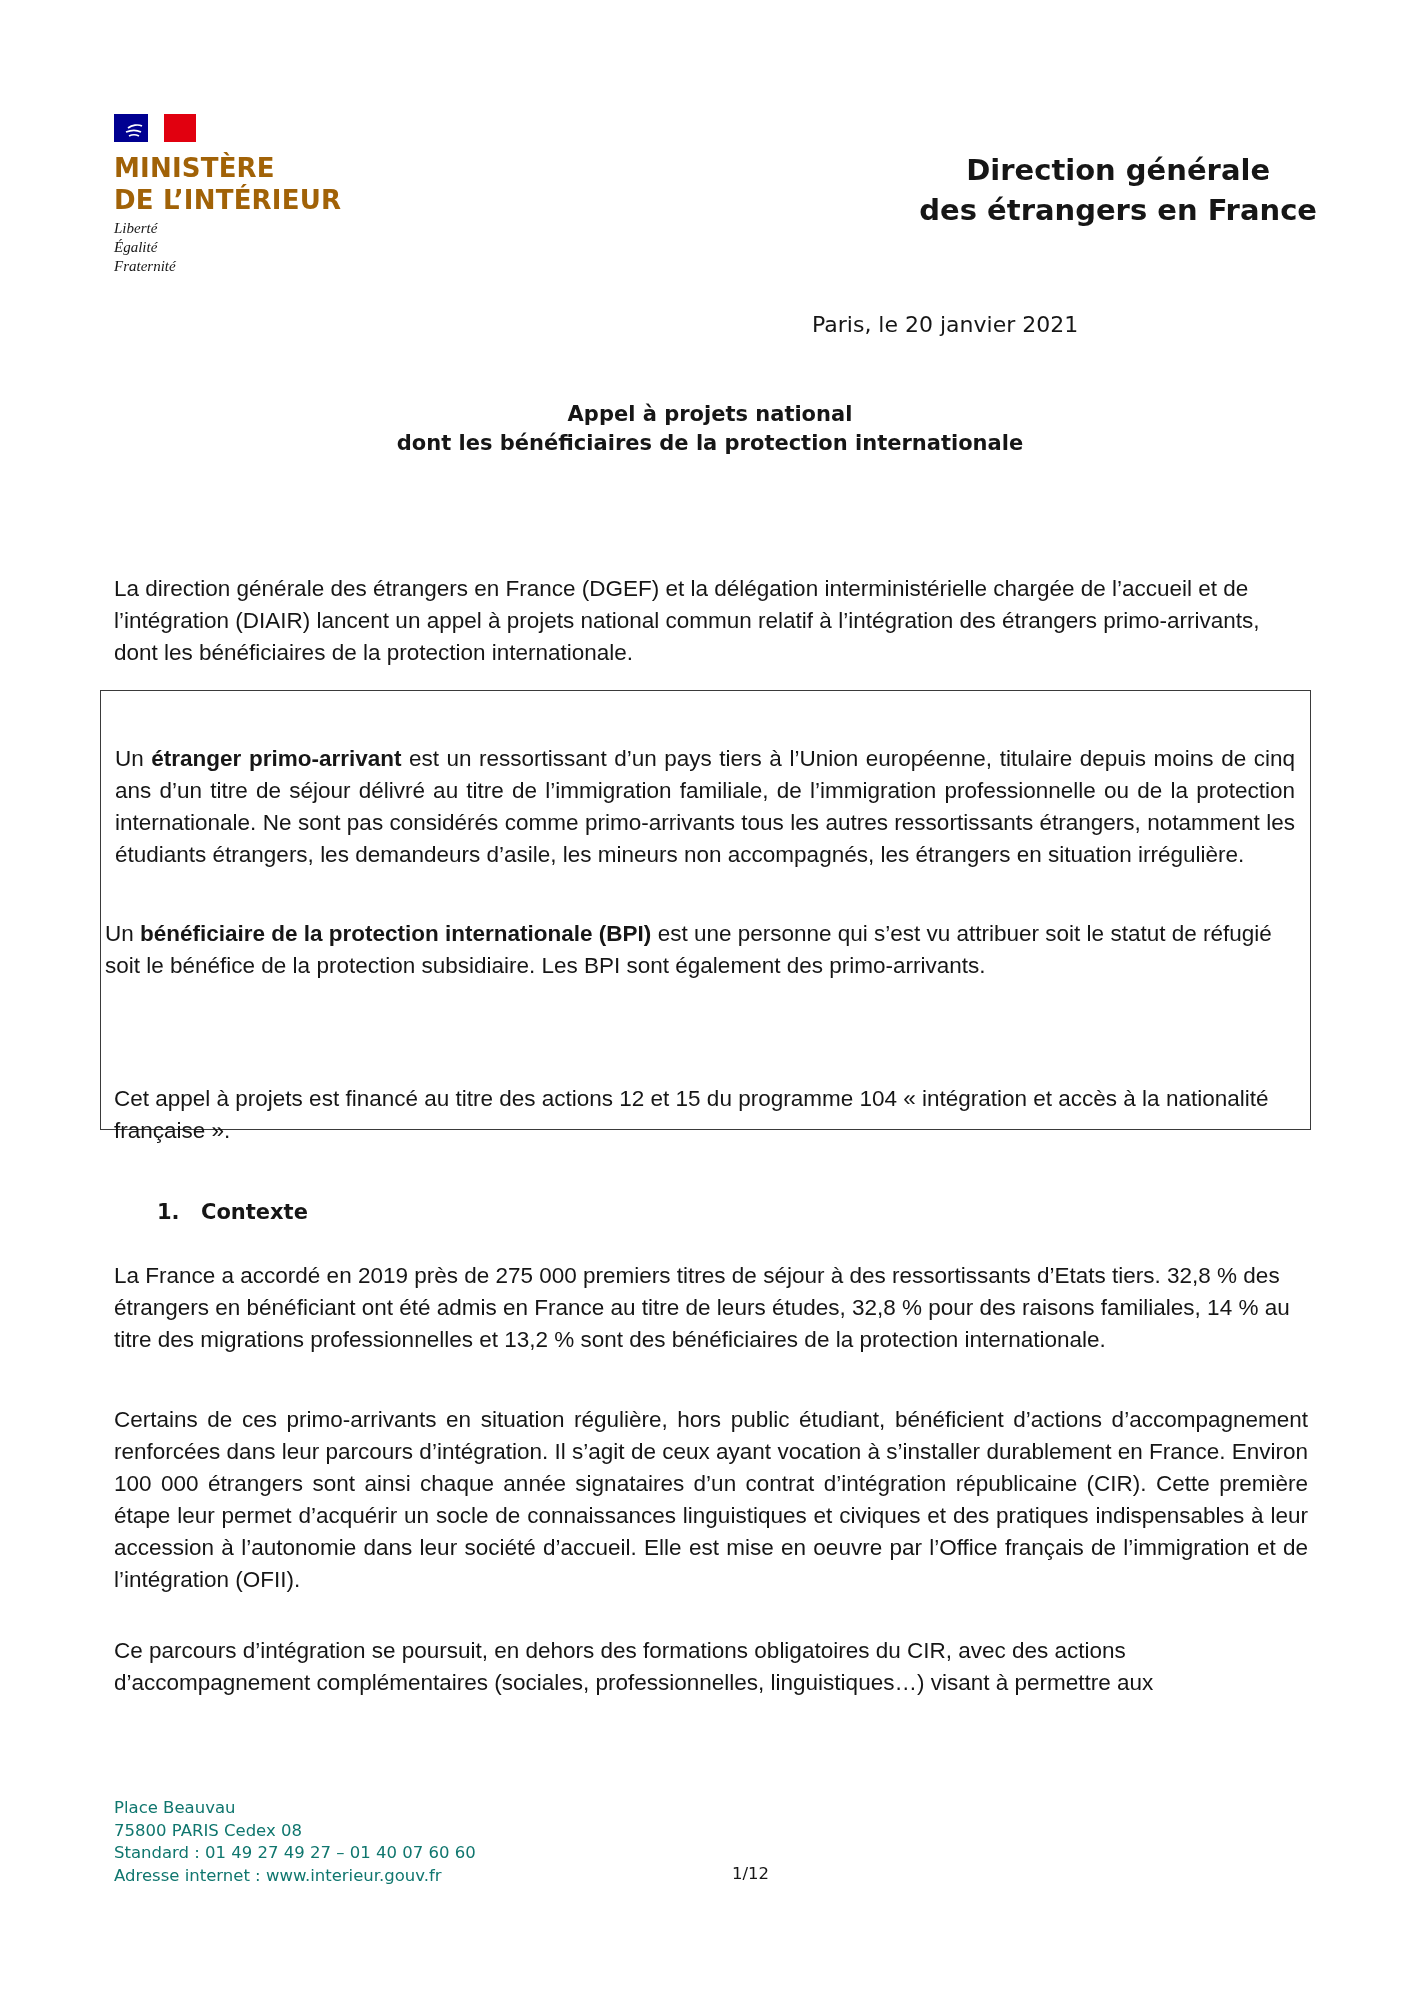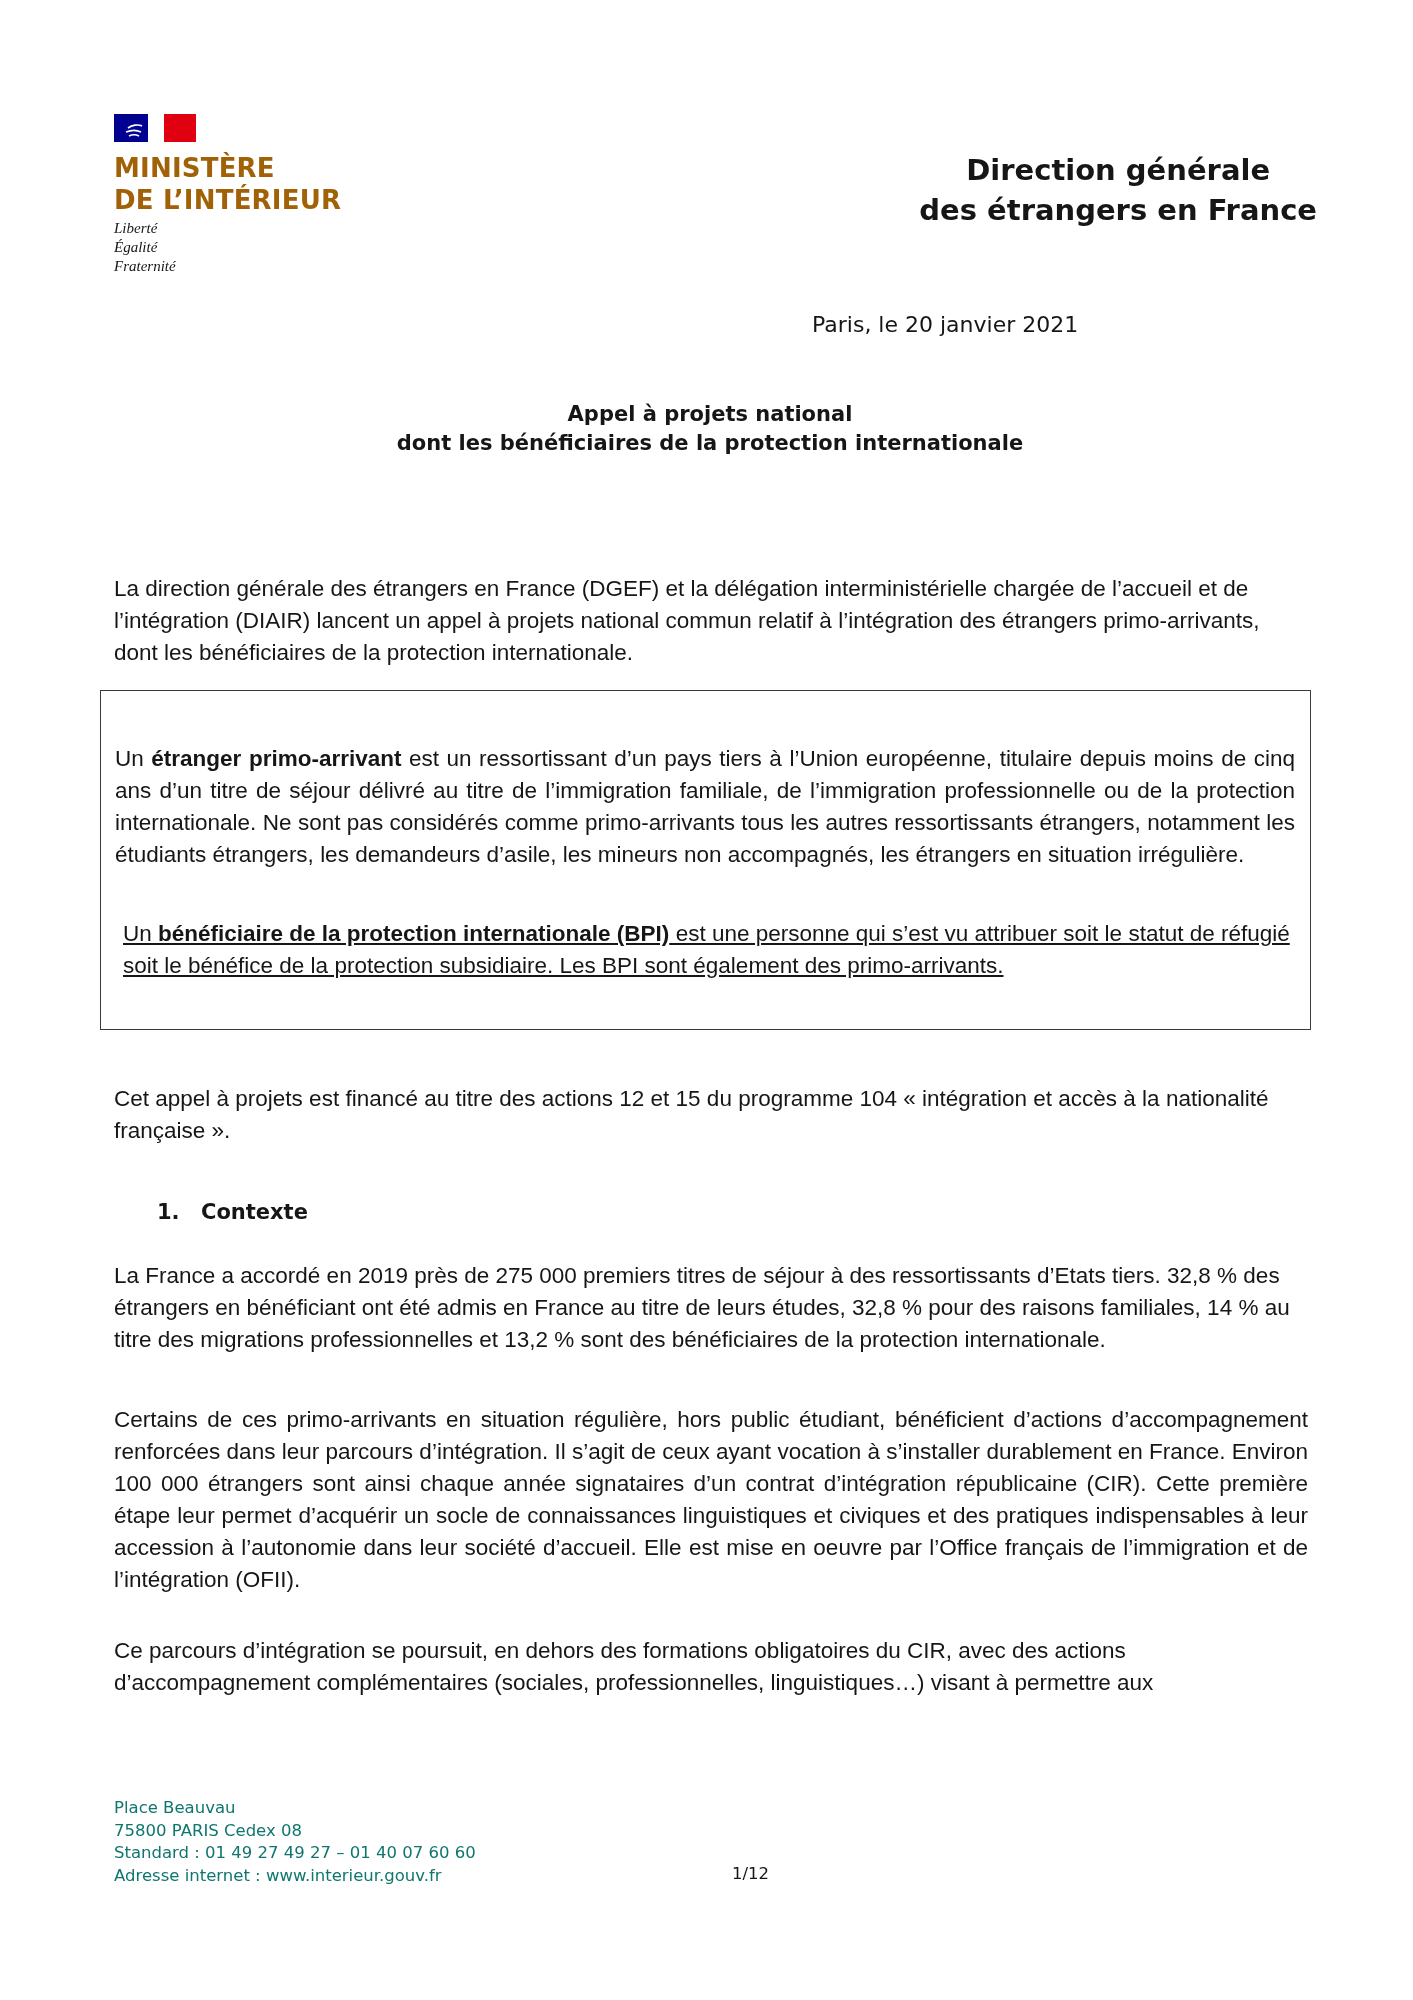--- a/index.html
+++ b/index.html
@@ -24,24 +24,24 @@
   .date { position: absolute; left: 812px; top: 312px; font-size: 22px; font-family: "DejaVu Sans", sans-serif; }
 
   .title { position: absolute; left: 300px; width: 820px; top: 400px; text-align: center;
     font-family: "DejaVu Sans", sans-serif; font-weight: bold; font-size: 21px; line-height: 29px; }
 
   .body-text { font-family: "Liberation Sans", sans-serif; font-size: 22.5px; line-height: 32px; }
   .justify { text-align: justify; text-align-last: left; }
 
   .p-intro { position: absolute; left: 114px; width: 1194px; top: 573px; }
 
-  .def-box { position: absolute; left: 100px; top: 690px; width: 1211px; height: 340px;
+  .def-box { position: absolute; left: 100px; top: 690px; width: 1211px; height: 440px;
     border: 1.5px solid #3a3a3a; box-sizing: border-box; }
   .def-p1 { position: absolute; left: 14px; width: 1180px; top: 52px; }
-  .def-p2 { position: absolute; left: 22px; width: 1180px; top: 227px; text-decoration: underline; }
+  .def-p2 { position: absolute; left: 4px; width: 1180px; top: 227px; }
 
   .p-funding { position: absolute; left: 114px; width: 1194px; top: 1083px; }
 
   .section-heading { position: absolute; left: 157px; top: 1200px; font-family: "DejaVu Sans", sans-serif;
     font-weight: bold; font-size: 21px; }
   .section-heading .num { display: inline-block; width: 44px; }
 
   .p-ctx1 { position: absolute; left: 114px; width: 1194px; top: 1260px; }
   .p-ctx2 { position: absolute; left: 114px; width: 1194px; top: 1404px; }
   .p-ctx3 { position: absolute; left: 114px; width: 1194px; top: 1635px; }

